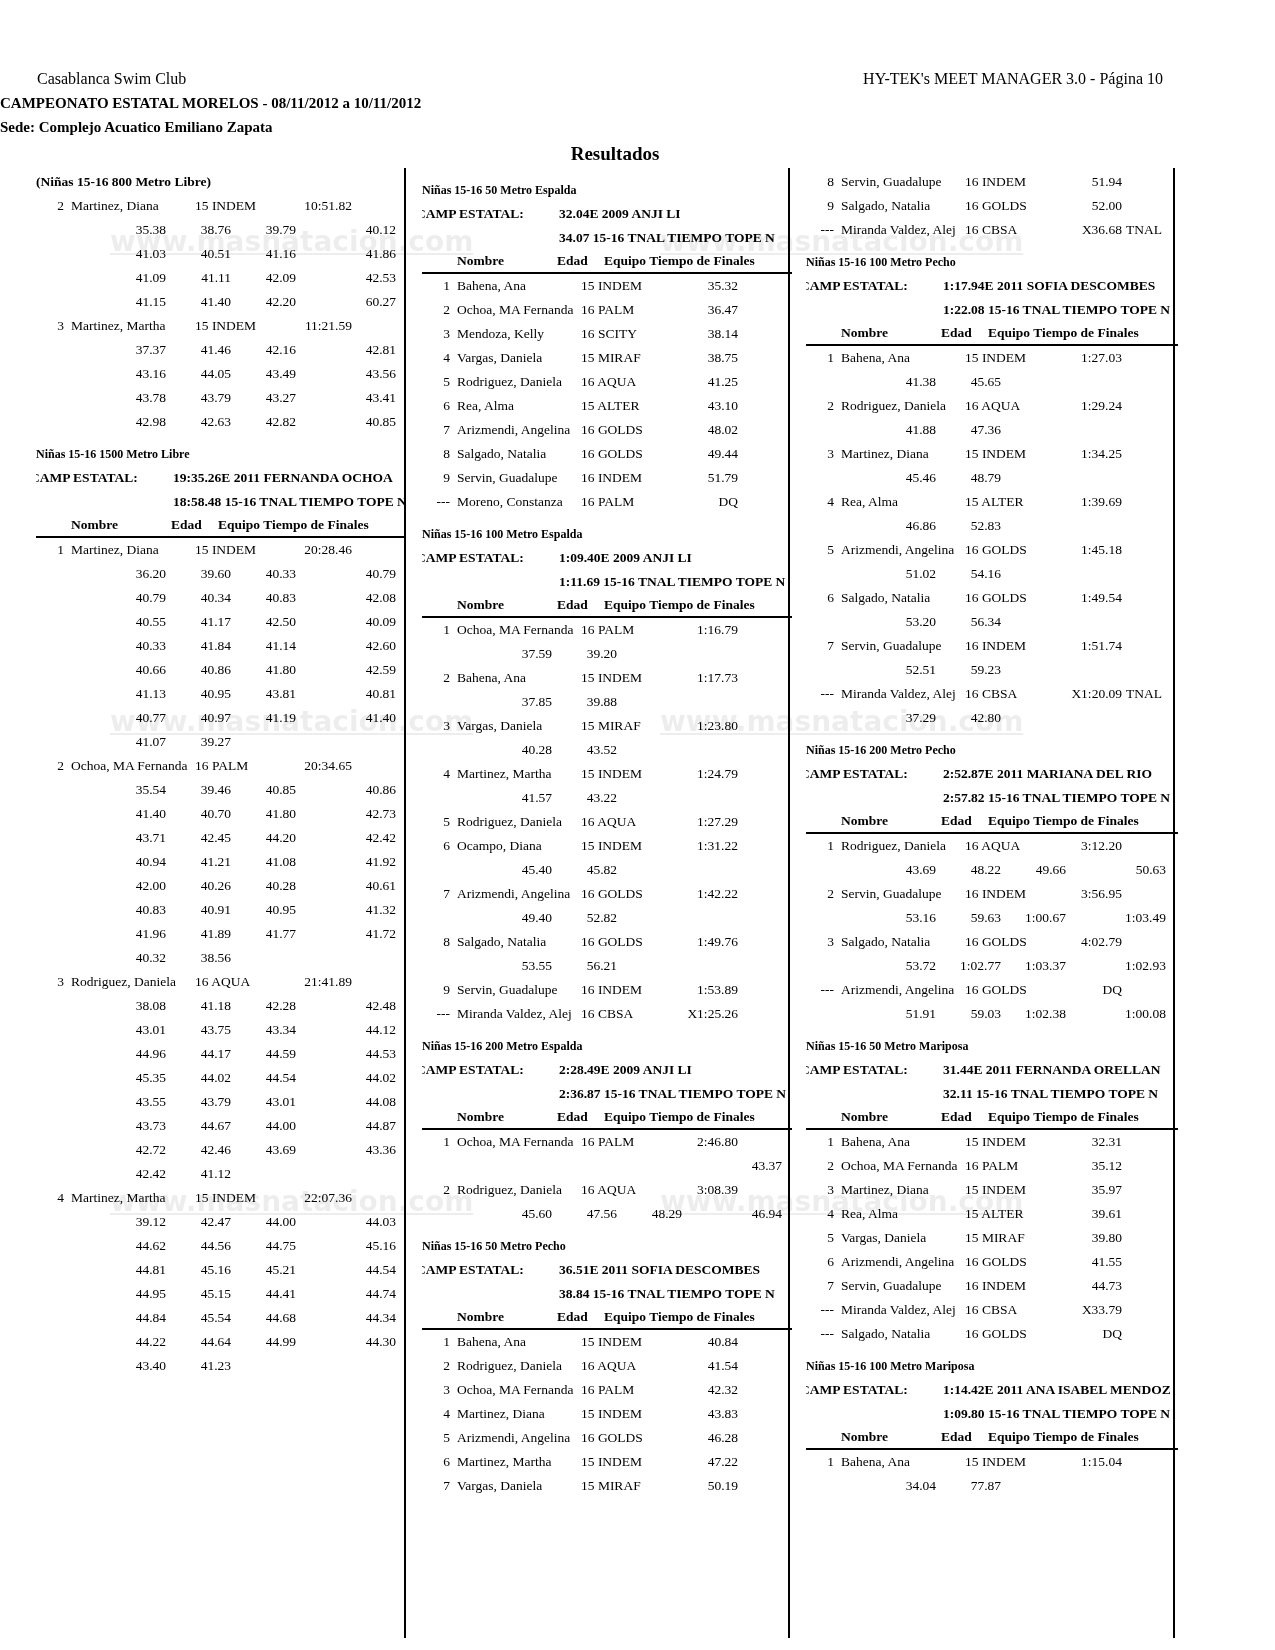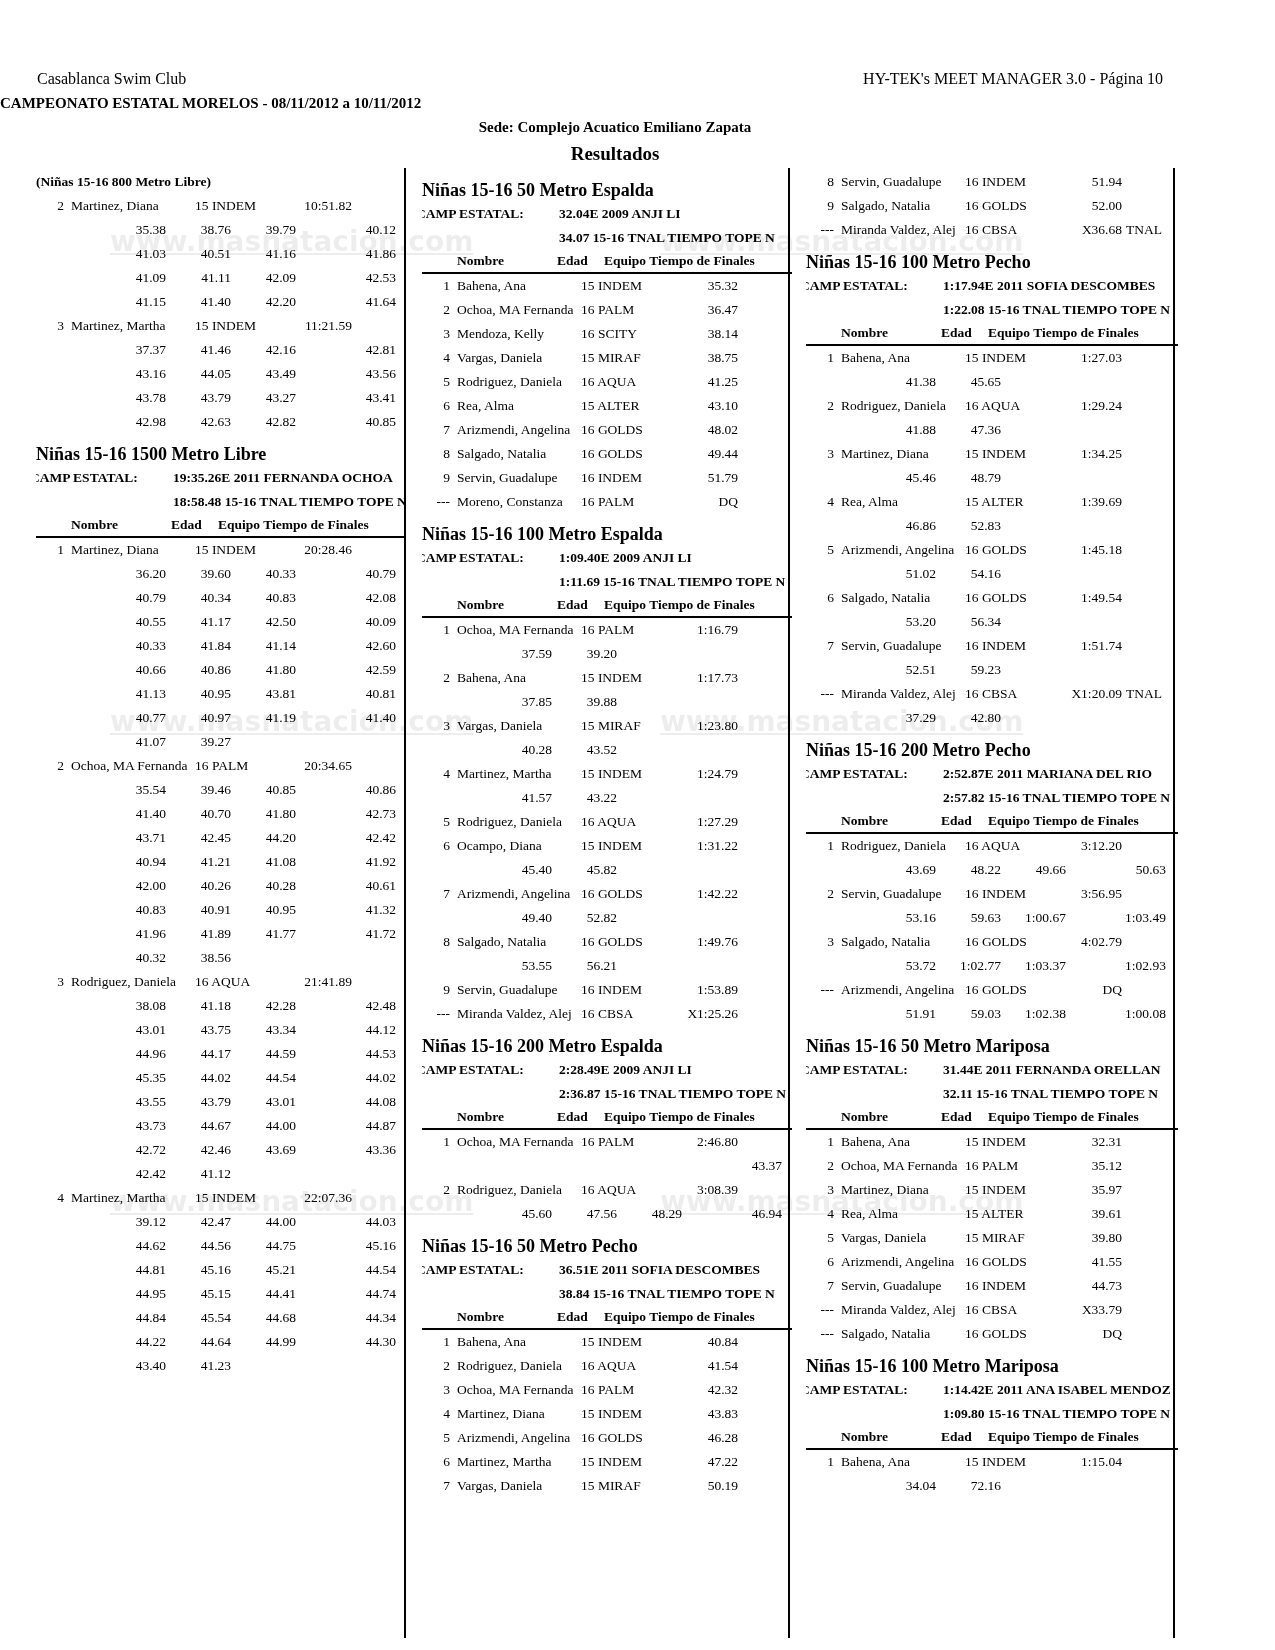--- a/index.html
+++ b/index.html
@@ -1,29 +1,29 @@
 <!DOCTYPE html>
 <html><head>
 <meta charset="utf-8">
 <style>
   html, body { margin: 0; padding: 0; background: #ffffff; }
   body { width: 1275px; height: 1650px; position: relative; overflow: hidden;
          font-family: "Liberation Serif", "DejaVu Serif", serif; color: #000; }
   .hdr-left { position: absolute; left: 37px; top: 70px; font-size: 16px; }
   .hdr-right { position: absolute; right: 112px; top: 70px; font-size: 16px; }
   .title1 { position: absolute; left: 0; width: 1230px; top: 95px; text-align: left; font-size: 15px; font-weight: bold; }
-  .title2 { position: absolute; left: 0; width: 1230px; top: 119px; text-align: center; font-size: 15px; font-weight: bold; }
+  .title2 { position: absolute; left: 0; width: 1230px; top: 119px; text-align: left; font-size: 15px; font-weight: bold; }
   .title3 { position: absolute; left: 0; width: 1230px; top: 143px; text-align: center; font-size: 19px; font-weight: bold; }
   .vline { position: absolute; width: 2px; background: #000; top: 168px; height: 1470px; }
   .col { position: absolute; top: 170px; overflow: hidden; font-size: 13.5px; }
   .col1 { left: 36px; width: 370px; }
   .col2 { left: 422px; width: 370px; }
   .col3 { left: 806px; width: 372px; }
   .row { height: 24px; line-height: 24px; position: relative; white-space: nowrap; }
-  .ev-title { font-weight: bold; font-size: 18px; height: 24px; line-height: 24px; margin-top: 8px; }
+  .ev-title { font-weight: bold; font-size: 12px; height: 24px; line-height: 24px; margin-top: 8px; }
   .ev-title.cont { font-size: 13.5px; margin-top: 0; }
   .rec { font-weight: bold; font-size: 13.5px; height: 24px; line-height: 24px; position: relative; white-space: nowrap; }
   .rec .lbl { position: absolute; left: -6px; }
   .rec .val { position: absolute; left: 137px; }
   .tt { font-weight: bold; height: 24px; line-height: 24px; position: relative; white-space: nowrap; }
   .tt .val { position: absolute; left: 137px; }
   .colhdr { font-weight: bold; height: 22px; line-height: 22px; position: relative; border-bottom: 2px solid #000; white-space: nowrap; }
   .colhdr .h1 { position: absolute; left: 35px; }
   .colhdr .h2 { position: absolute; left: 135px; }
   .colhdr .h3 { position: absolute; left: 182px; }
@@ -82,21 +82,21 @@
     <div class="row">
       <span class="s s1">41.09</span>
       <span class="s s2">41.11</span>
       <span class="s s3">42.09</span>
       <span class="s s4">42.53</span>
     </div>
     <div class="row">
       <span class="s s1">41.15</span>
       <span class="s s2">41.40</span>
       <span class="s s3">42.20</span>
-      <span class="s s4">41.64</span>
+      <span class="s s4">60.27</span>
     </div>
     <div class="row">
       <span class="place">3</span>
       <span class="name">Martinez, Martha</span>
       <span class="age">15 INDEM</span>
       <span class="time">11:21.59</span>
     </div>
     <div class="row">
       <span class="s s1">37.37</span>
       <span class="s s2">41.46</span>
@@ -858,15 +858,15 @@
       <span class="h3">Equipo Tiempo de Finales</span>
     </div>
     <div class="row">
       <span class="place">1</span>
       <span class="name">Bahena, Ana</span>
       <span class="age">15 INDEM</span>
       <span class="time">1:15.04</span>
     </div>
     <div class="row">
       <span class="s s1">34.04</span>
-      <span class="s s2">72.16</span>
+      <span class="s s2">77.87</span>
     </div>
   </div>
 
 </body></html>

